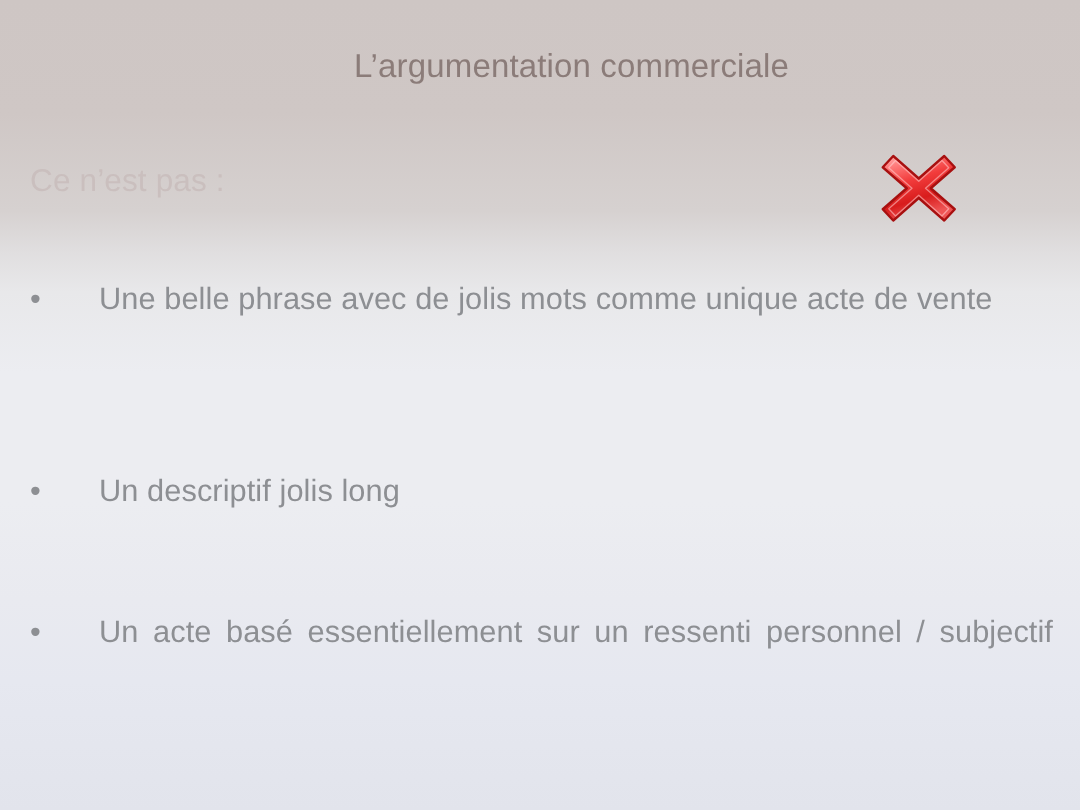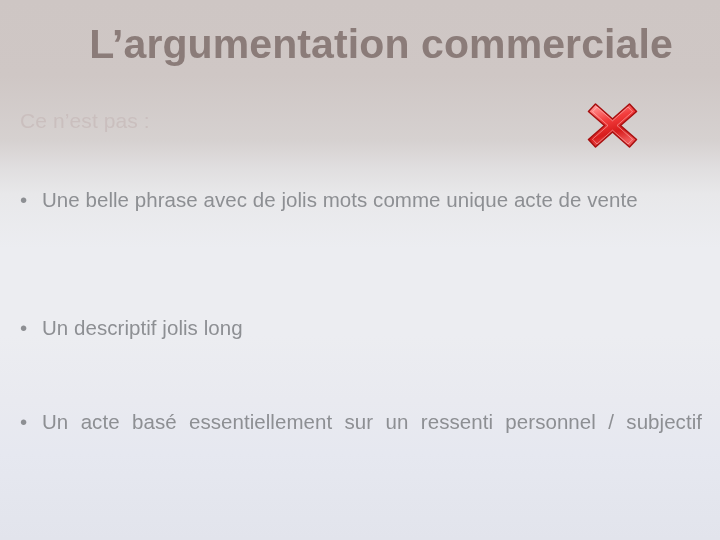--- a/index.html
+++ b/index.html
@@ -35,23 +35,23 @@
     overflow: hidden;
   }
 
   
   #slide-title {
     position: absolute;
     left: 0;
     right: 0;
     top: 24px;
     text-align: center;
-    font-size: 41px;
+    font-size: 22px;
     line-height: 40px;
-    font-weight: 700;
+    font-weight: 400;
     color: #8b7c79;
     letter-spacing: 0.1px;
     white-space: nowrap;
     padding-left: 42px;
   }
 
   
   #intro-line {
     position: absolute;
     left: 20px;
@@ -105,20 +105,21 @@
     position: absolute;
     left: 2px;
     top: 0;
     font-size: 20.5px;
     line-height: 35px;
     color: #8d8f93;
   }
 
   .bullet-item .btext {
     display: block;
+    margin-left: 24px;
   }
 
   #bullet-0 { top: 0px; }
   #bullet-1 { top: 128px; }
   #bullet-2 { top: 222px; }
 
   #bullet-2 .btext {
     text-align: justify;
     text-align-last: left;
   }

